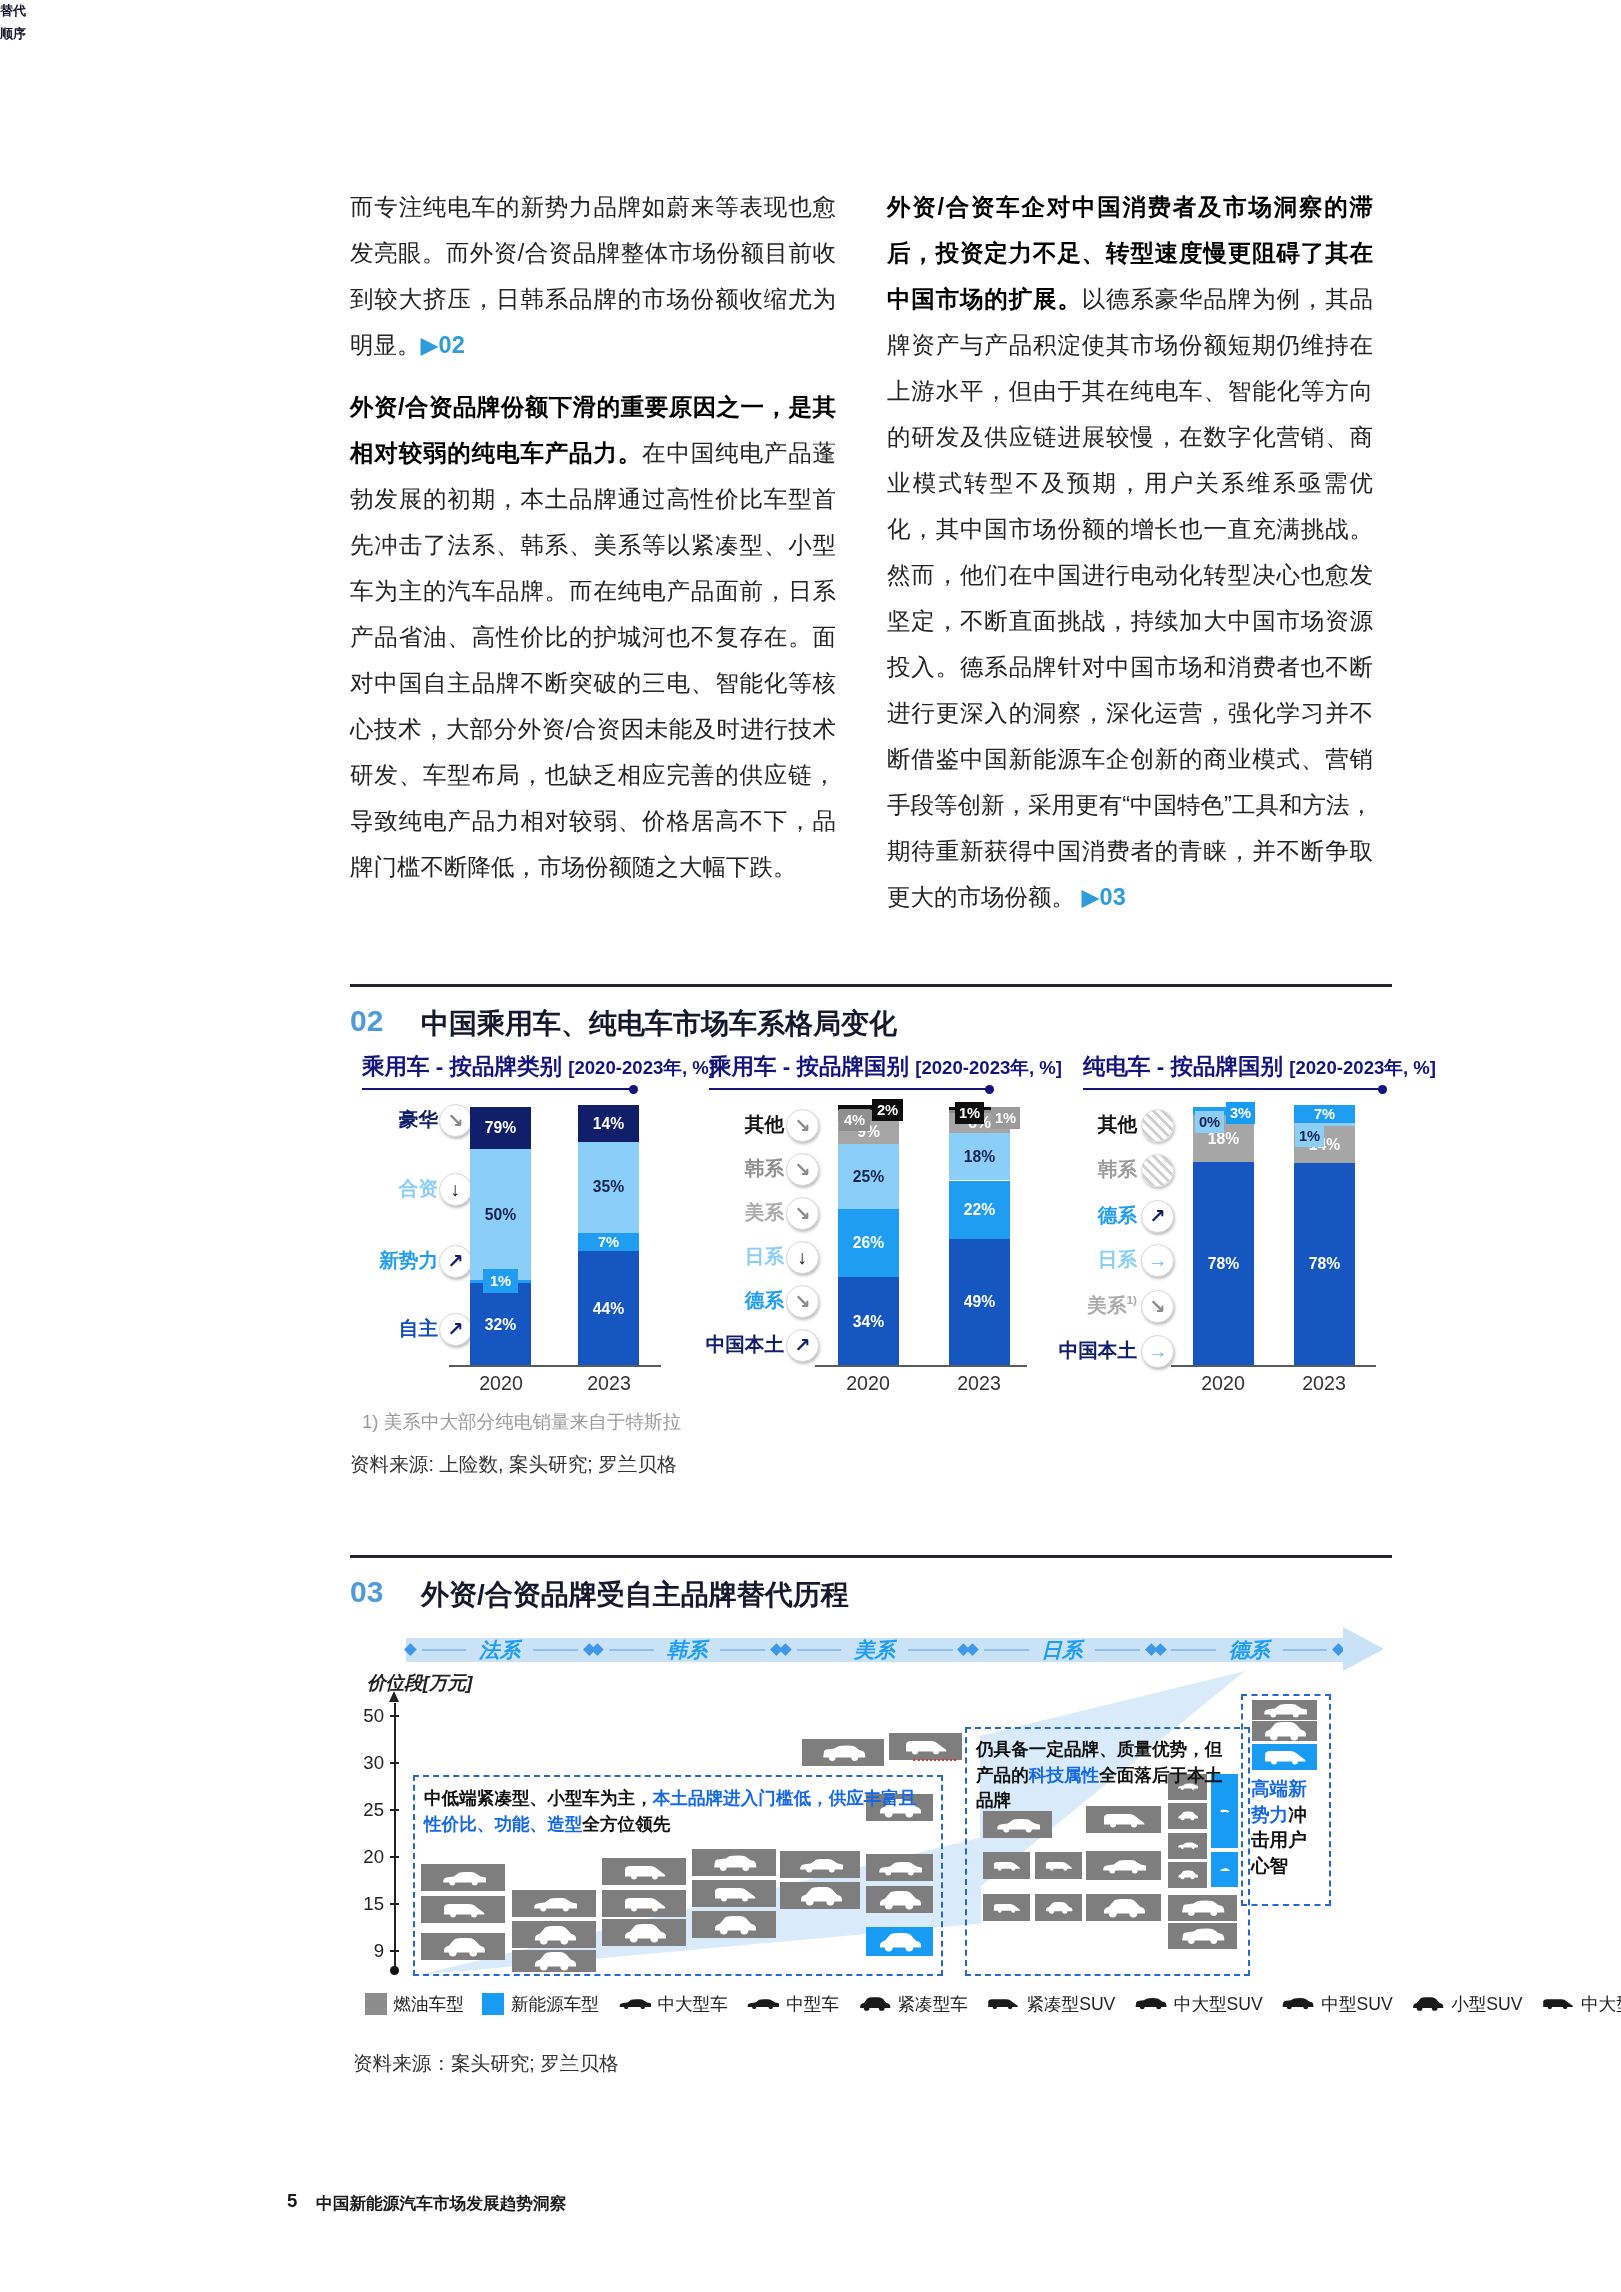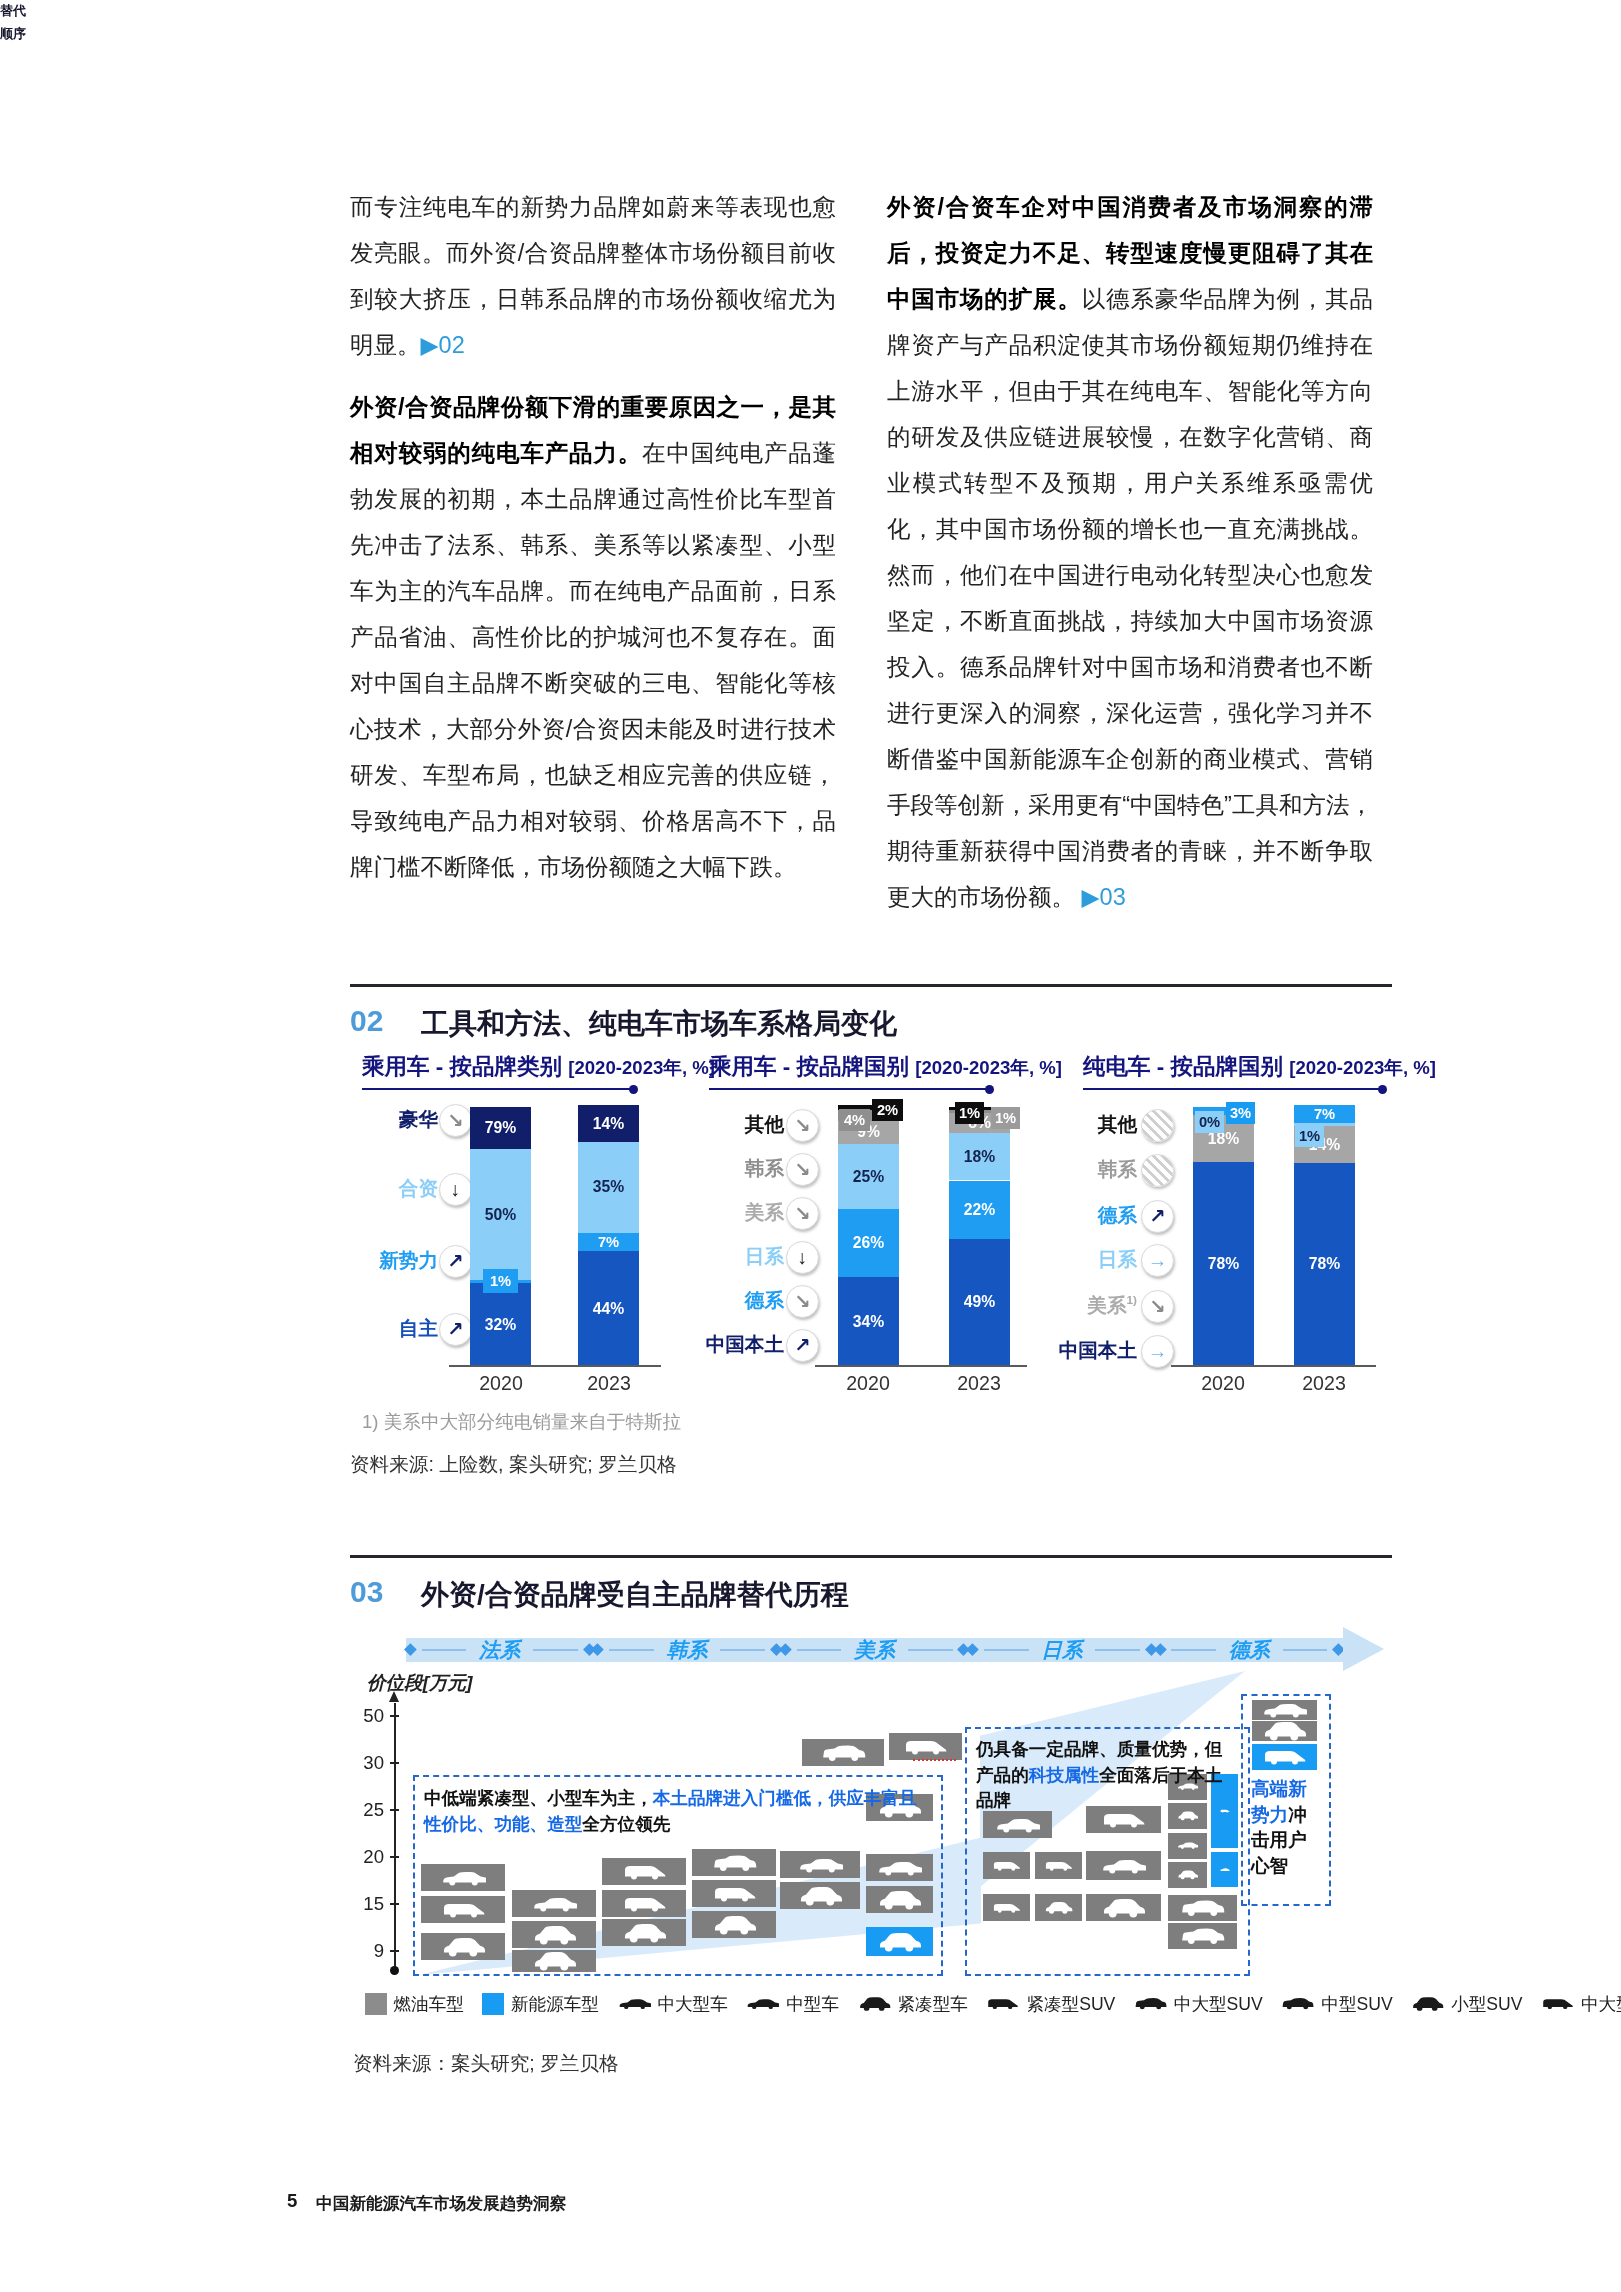--- a/index.html
+++ b/index.html
@@ -1,20 +1,20 @@
 <!DOCTYPE html>
 <html><head>
 <meta charset="utf-8">
 <style>
   html,body{margin:0;padding:0;background:#fff;}
   #page{position:relative;width:1621px;height:2293px;background:#fff;overflow:hidden;
         font-family:"Liberation Sans","DejaVu Sans",sans-serif;color:#202020;}
   .col{position:absolute;width:486px;font-size:23.5px;line-height:46px;text-align:justify;color:#232323;}
   .col b{color:#000;}
-  .ref{color:#2D9CDB;font-weight:normal;white-space:nowrap;}
+  .ref{color:#2D9CDB;font-weight:bold;white-space:nowrap;}
   .rule{position:absolute;height:2.9px;background:#26262E;}
   .secnum{position:absolute;font-size:30px;font-weight:bold;color:#4D9BD9;}
   .sectitle{position:absolute;font-size:28px;font-weight:bold;color:#17172E;}
   .ftitle{position:absolute;border-bottom:2.9px solid #14147E;color:#14147E;font-weight:bold;
           font-size:22.5px;padding-bottom:5.9px;white-space:nowrap;}
   .ftitle .br{font-size:18.6px;}
   .ftitle .dot{position:absolute;right:-2.9px;bottom:-5.9px;width:8.8px;height:8.8px;border-radius:50%;background:#14147E;}
   .rowlab{position:absolute;font-weight:bold;font-size:19.6px;text-align:right;white-space:nowrap;}
   .rowlab sup{font-size:11.8px;}
   .circ{position:absolute;width:31px;height:31px;border-radius:50%;background:#fff;
@@ -58,21 +58,21 @@
   <div class="col" style="left:350px;top:184px;">
     <p style="margin:0 0 15.7px 0;"><span>而专注纯电车的新势力品牌如蔚来等表现也愈发亮眼。而外资/合资品牌整体市场份额目前收到较大挤压，日韩系品牌的市场份额收缩尤为明显。</span><span class="ref">▶02</span></p>
     <p style="margin:0;"><b>外资/合资品牌份额下滑的重要原因之一，是其相对较弱的纯电车产品力。</b><span>在中国纯电产品蓬勃发展的初期，本土品牌通过高性价比车型首先冲击了法系、韩系、美系等以紧凑型、小型车为主的汽车品牌。而在纯电产品面前，日系产品省油、高性价比的护城河也不复存在。面对中国自主品牌不断突破的三电、智能化等核心技术，大部分外资/合资因未能及时进行技术研发、车型布局，也缺乏相应完善的供应链，导致纯电产品力相对较弱、价格居高不下，品牌门槛不断降低，市场份额随之大幅下跌。</span></p>
   </div>
   <div class="col" style="left:887px;top:184px;">
     <p style="margin:0;"><b>外资/合资车企对中国消费者及市场洞察的滞后，投资定力不足、转型速度慢更阻碍了其在中国市场的扩展。</b><span>以德系豪华品牌为例，其品牌资产与产品积淀使其市场份额短期仍维持在上游水平，但由于其在纯电车、智能化等方向的研发及供应链进展较慢，在数字化营销、商业模式转型不及预期，用户关系维系亟需优化，其中国市场份额的增长也一直充满挑战。然而，他们在中国进行电动化转型决心也愈发坚定，不断直面挑战，持续加大中国市场资源投入。德系品牌针对中国市场和消费者也不断进行更深入的洞察，深化运营，强化学习并不断借鉴中国新能源车企创新的商业模式、营销手段等创新，采用更有“中国特色”工具和方法，期待重新获得中国消费者的青睐，并不断争取更大的市场份额。</span> <span class="ref">▶03</span></p>
   </div>
 
   <div class="rule" style="left:350px;top:984px;width:1042px;"></div>
   <div class="secnum" style="left:350px;top:1004px;">02</div>
-  <div class="sectitle" style="left:421px;top:1005px;">工具和方法、纯电车市场车系格局变化</div>
+  <div class="sectitle" style="left:421px;top:1005px;">中国乘用车、纯电车市场车系格局变化</div>
   <div id="fig02">
       <div class="ftitle" style="left: 362px; top: 1051px; width: 273px;"><span>乘用车 - 按品牌类别 </span><span class="br">[2020-2023年, %]</span><span class="dot"></span></div>
       <div class="rowlab" style="left: 271px; top: 1106px; width: 167px; color: rgb(17, 31, 107);">豪华</div>
       <div class="circ" style="left: 439px; top: 1104px; color: rgb(138, 138, 138);">↘</div>
       <div class="rowlab" style="left: 271px; top: 1175px; width: 167px; color: rgb(139, 206, 248);">合资</div>
       <div class="circ" style="left: 439px; top: 1173px; color: rgb(21, 21, 21);">↓</div>
       <div class="rowlab" style="left: 271px; top: 1247px; width: 167px; color: rgb(30, 157, 243);">新势力</div>
       <div class="circ" style="left: 439px; top: 1245px; color: rgb(17, 31, 107);">↗</div>
       <div class="rowlab" style="left: 271px; top: 1315px; width: 167px; color: rgb(20, 80, 184);">自主</div>
       <div class="circ" style="left: 439px; top: 1313px; color: rgb(17, 31, 107);">↗</div>

